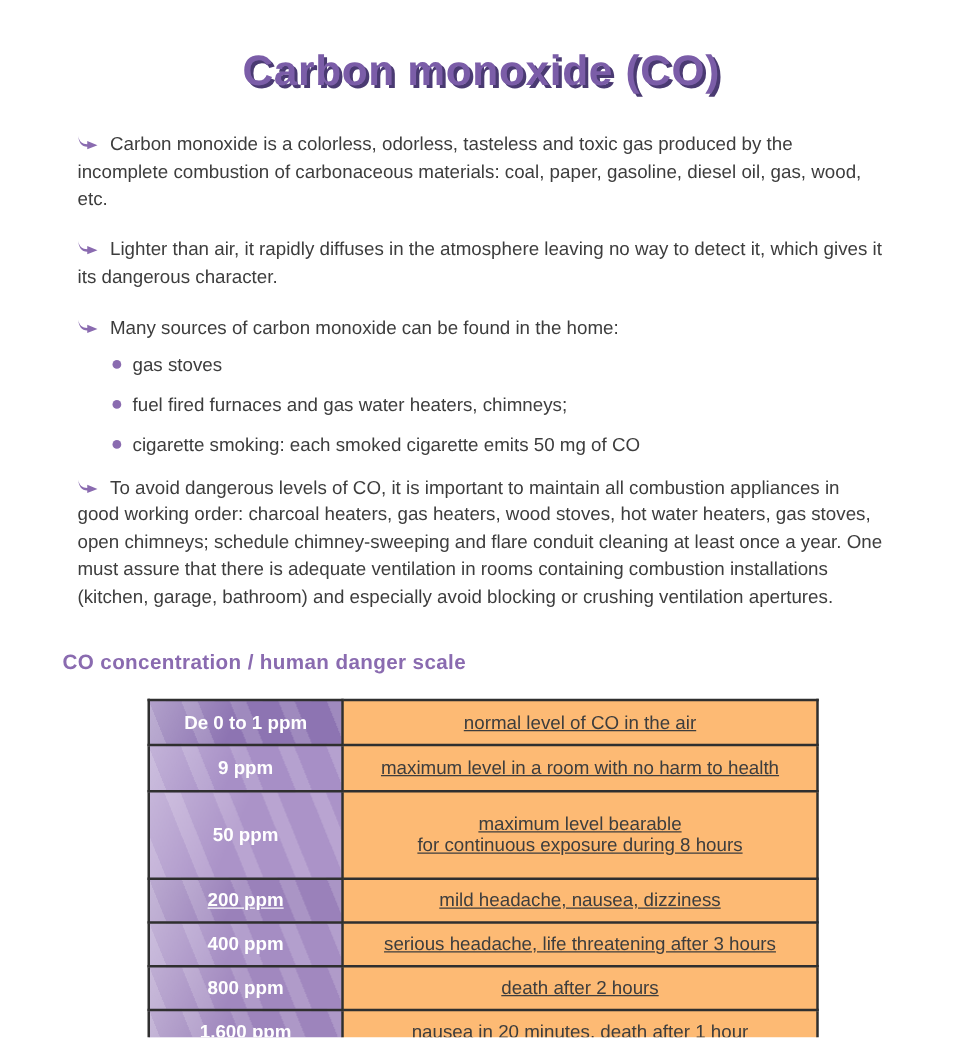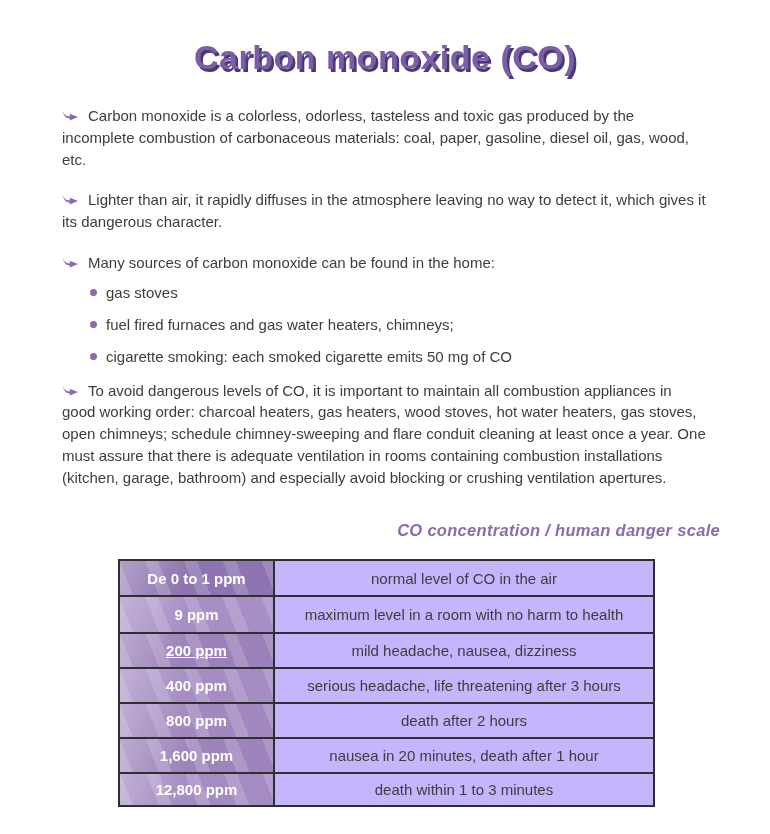--- a/index.html
+++ b/index.html
@@ -52,24 +52,23 @@
   .dot-bullet{
     display:inline-block;
     width:7px;height:7px;
     border-radius:50%;
     background:var(--accent);
     margin-right:9px;
     vertical-align:2px;
   }
   .table-title{
     margin:33px 0 19px;
-    text-align:right;
+    text-align:left;
     font-size:16.5px;
     font-weight:bold;
-    font-style:italic;
     color:var(--accent);
     letter-spacing:0.3px;
   }
   table.co-table{
     width:537px;
     margin:0 auto 0 68px;
     border-collapse:collapse;
     border:2px solid var(--border);
   }
   table.co-table td{
@@ -83,22 +82,23 @@
     width:155px;
     color:#ffffff;
     font-weight:bold;
     background-color:#a48cc4;
     background-image:
       linear-gradient(115deg, rgba(255,255,255,.32) 0%, rgba(255,255,255,0) 45%),
       repeating-linear-gradient(68deg, rgba(255,255,255,.16) 0 12px, rgba(255,255,255,0) 12px 36px);
   }
   td.effect-cell{
     color:var(--body-text);
-    background:#c4b5fd;
+    background:#fdba74;
     white-space:pre-line;
+    text-decoration:underline;
   }
   tr.r1{height:36px;} tr.r2{height:37px;} tr.r3{height:70px;}
   tr.r4{height:35px;} tr.r5{height:35px;} tr.r6{height:35px;}
   tr.r7{height:35px;margin-left:44px;} tr.r8{height:33px;}
   tr.r1 td.level-cell{background-color:#8d74b2;}
   tr.r2 td.level-cell{background-color:#a78fc6;}
   tr.r3 td.level-cell{background-color:#ab93c8;}
   tr.r4 td.level-cell{background-color:#9a81ba;text-decoration:underline;}
   tr.r5 td.level-cell{background-color:#a58dc3;}
   tr.r6 td.level-cell{background-color:#a188bf;}
@@ -147,20 +147,25 @@
   <table class="co-table">
     <tbody>
       <tr class="r1">
         <td class="level-cell">De 0 to 1 ppm</td>
         <td class="effect-cell">normal level of CO in the air</td>
       </tr>
       <tr class="r2">
         <td class="level-cell">9 ppm</td>
         <td class="effect-cell">maximum level in a room with no harm to health</td>
       </tr>
+      <tr class="r3">
+        <td class="level-cell">50 ppm</td>
+        <td class="effect-cell">maximum level bearable
+for continuous exposure during 8 hours</td>
+      </tr>
       <tr class="r4">
         <td class="level-cell">200 ppm</td>
         <td class="effect-cell">mild headache, nausea, dizziness</td>
       </tr>
       <tr class="r5">
         <td class="level-cell">400 ppm</td>
         <td class="effect-cell">serious headache, life threatening after 3 hours</td>
       </tr>
       <tr class="r6">
         <td class="level-cell">800 ppm</td>

